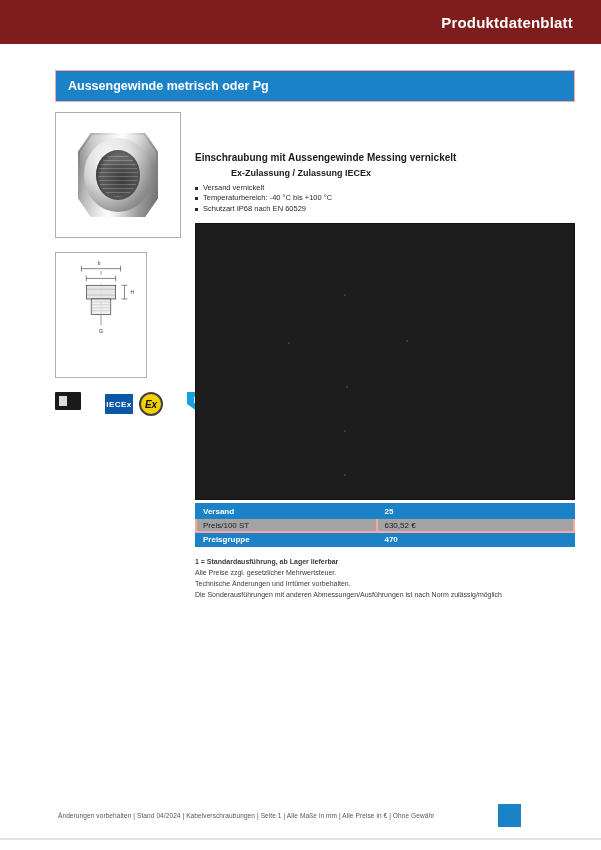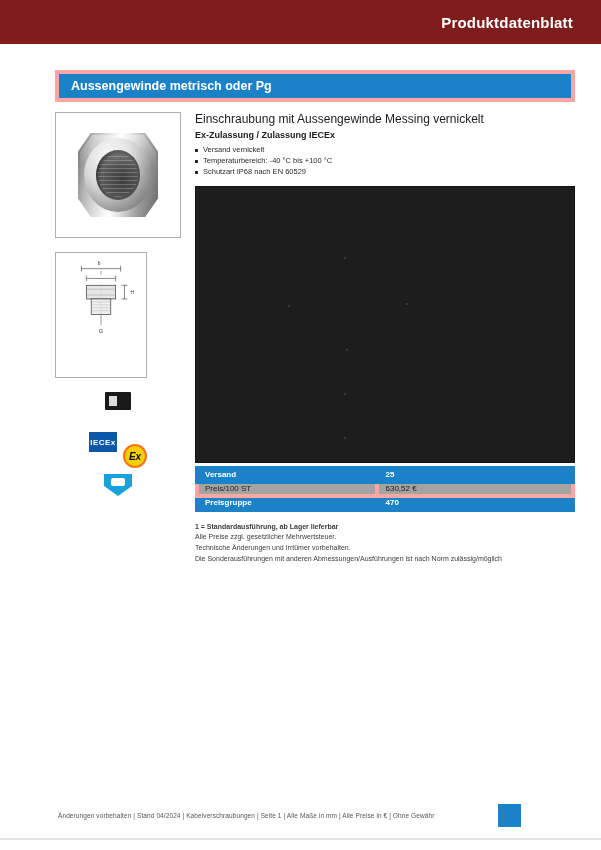--- a/index.html
+++ b/index.html
@@ -40,21 +40,21 @@
   .sheet {
     position: absolute;
     left: 55px;
     top: 70px;
     width: 520px;
   }
 
   .blue-bar {
     height: 32px;
     background: #1b82c8;
-    border: 4px solid #fca5a5;
+    border: 1px solid #fca5a5;
     box-sizing: border-box;
     display: flex;
     align-items: center;
     padding-left: 12px;
   }
   .blue-bar .label {
     color: #ffffff;
     font-size: 12.5px;
     font-weight: bold;
   }
@@ -146,23 +146,23 @@
   }
   .dw {
     position: absolute;
     left: 0; top: 0; right: 0; bottom: 0;
   }
 
   .icon-stack {
     margin-top: 14px;
     width: 126px;
     display: flex;
-    flex-direction: column;
-    align-items: center;
-    gap: 6px;
+    flex-direction: row;
+    align-items: flex-start;
+    gap: 24px;
   }
   .icon-row {
     display: flex;
     align-items: center;
     justify-content: center;
     gap: 6px;
   }
   .icon-sq {
     width: 26px;
     height: 18px;
@@ -187,30 +187,29 @@
     display: flex;
     align-items: center;
     justify-content: center;
     letter-spacing: .5px;
   }
   .icon-ex {
     width: 24px;
     height: 24px;
     border-radius: 50%;
     background: #f5d000;
-    border: 2px solid #f97316;
+    border: 2px solid #404040;
     color: #111;
     font-size: 10px;
     font-style: italic;
     font-weight: bold;
     display: flex;
     align-items: center;
     justify-content: center;
     box-sizing: border-box;
-    margin-top: 28px;
   }
   .icon-marine {
     width: 28px;
     height: 22px;
     background: #17a2dd;
     clip-path: polygon(0 0, 100% 0, 100% 55%, 50% 100%, 0 55%);
     position: relative;
   }
   .icon-marine:after {
     content: "";
@@ -220,30 +219,32 @@
     background: #ffffff;
     border-radius: 2px;
   }
 
   
   .right-col {
     flex: 1;
     margin-left: 12px;
   }
   .desc-title {
-    font-size: 12px;
-    font-weight: normal;
+    font-size: 10px;
+    font-weight: bold;
     color: #1b1b1b;
     line-height: 1.25;
+    margin-top: 40px;
   }
   .desc-sub {
     font-size: 9px;
     font-weight: bold;
     color: #1b1b1b;
     margin-top: 3px;
+    margin-left: 36px;
   }
   .bullets {
     margin: 5px 0 0 0;
     padding: 0;
     list-style: none;
   }
   .bullets li {
     font-size: 7.5px;
     color: #2a2a2a;
     line-height: 1.45;
@@ -278,21 +279,21 @@
   .data-table {
     width: 100%;
     border-collapse: collapse;
     table-layout: fixed;
     margin-top: 3px;
   }
   .data-table td {
     font-size: 8px;
     height: 14px;
     padding: 0 6px;
-    border: 4px solid #fca5a5;
+    border: 2px solid #fca5a5;
     box-sizing: border-box;
   }
   .data-table tr.hl td {
     background: #1b82c8;
     color: #ffffff;
     font-weight: bold;
     border-color: #1b82c8;
   }
   .data-table tr.plain td {
     background: #a3a3a3;

